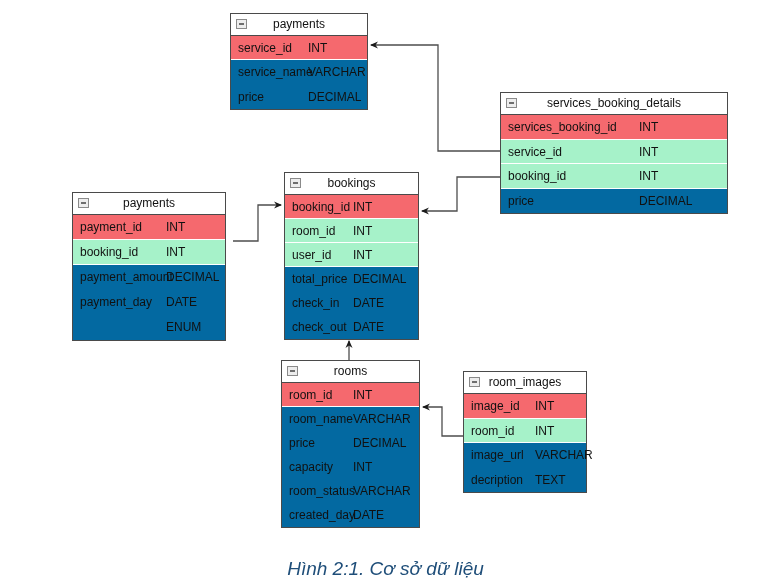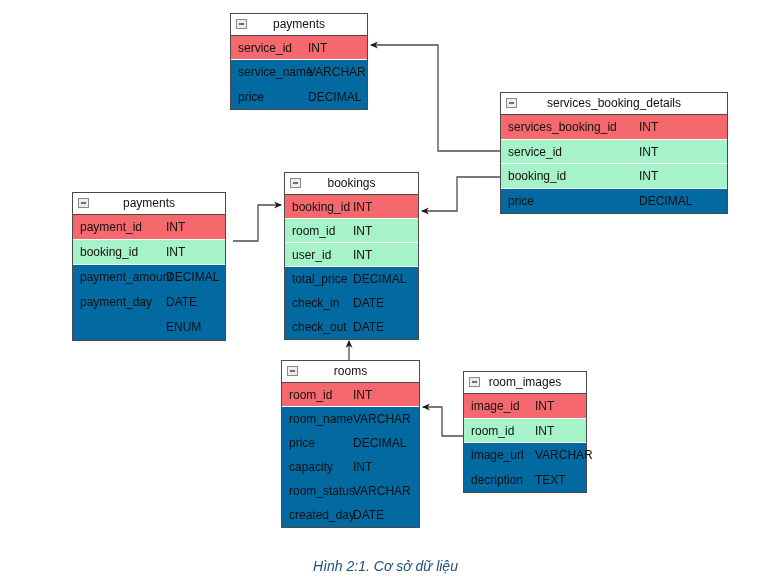--- a/index.html
+++ b/index.html
@@ -27,21 +27,21 @@
   .row.pk{background:var(--pk-row);border-bottom:1px solid #fff;}
   .row.fk{background:var(--fk-row);border-bottom:1px solid #fff;}
   .row .f{position:absolute;left:7px;top:0;white-space:nowrap;}
   .row .t{position:absolute;left:var(--type-x,70px);top:0;white-space:nowrap;}
 
   svg.wires{position:absolute;left:0;top:0;width:771px;height:586px;pointer-events:none;}
   svg.wires path{stroke:var(--connector);stroke-width:1.3;fill:none;}
   svg.wires marker path{fill:#1a1a1a;stroke:none;}
 
   .caption{position:absolute;left:0;top:558px;width:100%;text-align:center;
-    font-size:14px;font-style:italic;color:var(--caption-text);}
+    font-size:19px;font-style:italic;color:var(--caption-text);}
 </style>
 </head>
 <body>
 
 <div class="canvas">
 
   <svg class="wires" viewBox="0 0 771 586">
     <defs>
       <marker id="arrow" markerWidth="9" markerHeight="8" refX="8" refY="4" orient="auto" markerUnits="userSpaceOnUse">
         <path d="M9,4 L1,0.5 L3.5,4 L1,7.5 Z"></path>

